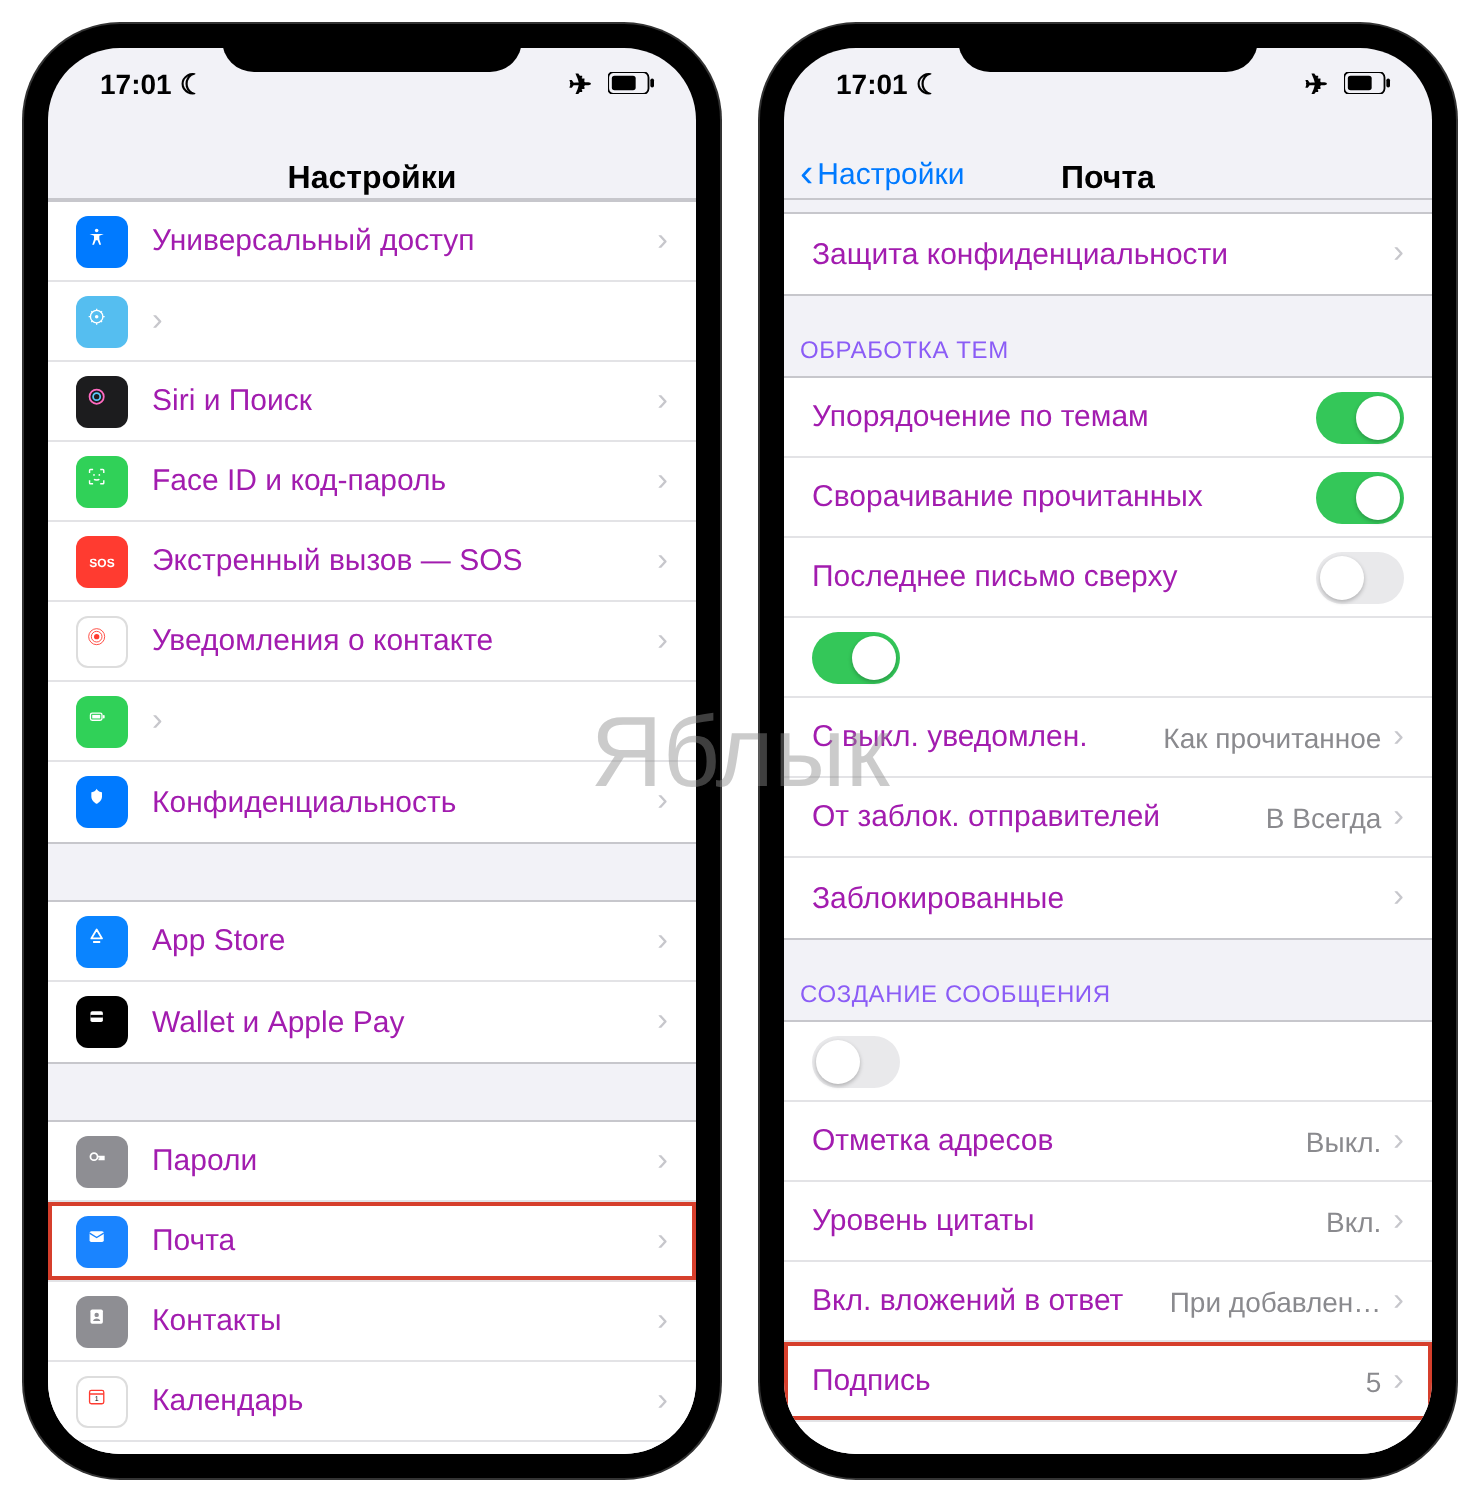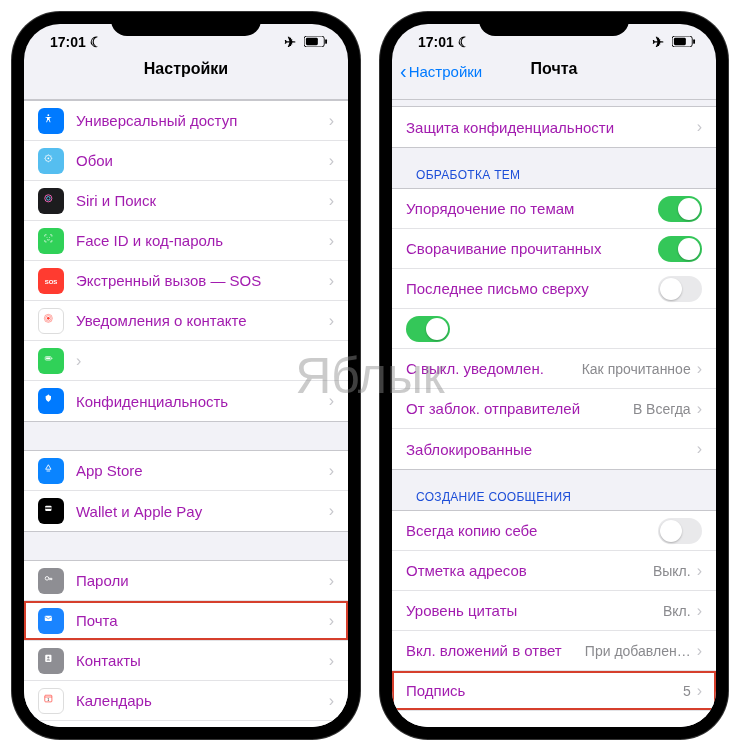--- a/index.html
+++ b/index.html
@@ -49,40 +49,40 @@
     font-weight: 600;
     color: #000;
   }
   .status-left { display:flex; gap:4px; }
   .status-right { display:flex; align-items:center; gap:4px; }
   .nav-bar {
     height: 40px;
     background: #f2f2f7;
     border-bottom: 0.5px solid #c7c7cc;
     display: flex;
-    align-items: flex-start;
+    align-items: flex-end;
     justify-content: center;
     position: relative;
   }
   .nav-title { font-size: 16px; font-weight: 600; }
   .nav-back {
     position: absolute; left: 8px;
     display: flex; align-items:center;
     color: #007aff; font-size: 15px;
   }
   .content {
     flex: 1;
     overflow-y: auto;
     background: #f2f2f7;
   }
   .content::-webkit-scrollbar{display:none;}
   .group { background: #fff; border-top: 0.5px solid #c7c7cc; border-bottom: 0.5px solid #c7c7cc; }
   .section-header {
-    font-size: 12px; color: #1d4ed8;
-    padding: 20px 24px 6px; text-transform: uppercase;
+    font-size: 12px; color: #8b5cf6;
+    padding: 20px 8px 6px; text-transform: uppercase;
     letter-spacing: 0.3px;
   }
   .row {
     display: flex; align-items: center;
     min-height: 40px;
     padding: 4px 14px 4px 14px;
     border-bottom: 0.5px solid #e3e3e6;
     background: #fff;
     font-size: 15px;
   }
@@ -166,21 +166,20 @@
           <div class="row">
             <div class="icon-box" style="background: rgb(85, 190, 240);">
               <svg viewBox="0 0 24 24" width="16" height="16">
                 <svg viewBox="0 0 24 24">
                   <circle cx="12" cy="12" r="7" fill="none" stroke="#fff" stroke-width="1.5"></circle>
                   <circle cx="12" cy="12" r="2" fill="#fff"></circle>
                   <path d="M12 3v2M12 19v2M3 12h2M19 12h2M6 6l1.5 1.5M16.5 16.5L18 18M6 18l1.5-1.5M16.5 7.5L18 6" stroke="#fff" stroke-width="1.5"></path>
                 </svg>
               </svg>
             </div>
-            <span class="row-label">Обои</span>
             <span class="chevron">›</span>
           </div>
           <div class="row">
             <div class="icon-box" style="background: rgb(28, 28, 30);">
               <svg viewBox="0 0 24 24" width="16" height="16">
                 <svg viewBox="0 0 24 24">
                   <circle cx="12" cy="12" r="8" fill="none" stroke="#ff6ac1" stroke-width="2"></circle>
                   <circle cx="12" cy="12" r="4" fill="none" stroke="#5ac8fa" stroke-width="2"></circle>
                 </svg>
               </svg>
@@ -396,21 +395,20 @@
             <span class="chevron">›</span>
           </div>
           <div class="row">
             <span class="row-label">Заблокированные</span>
             <span class="chevron">›</span>
           </div>
         </div>
         <div class="section-header">СОЗДАНИЕ СООБЩЕНИЯ</div>
         <div class="group">
           <div class="row">
-            <span class="row-label">Всегда копию себе</span>
             <div class="toggle off"></div>
           </div>
           <div class="row">
             <span class="row-label">Отметка адресов</span>
             <span class="row-detail">Выкл.</span>
             <span class="chevron">›</span>
           </div>
           <div class="row">
             <span class="row-label">Уровень цитаты</span>
             <span class="row-detail">Вкл.</span>

